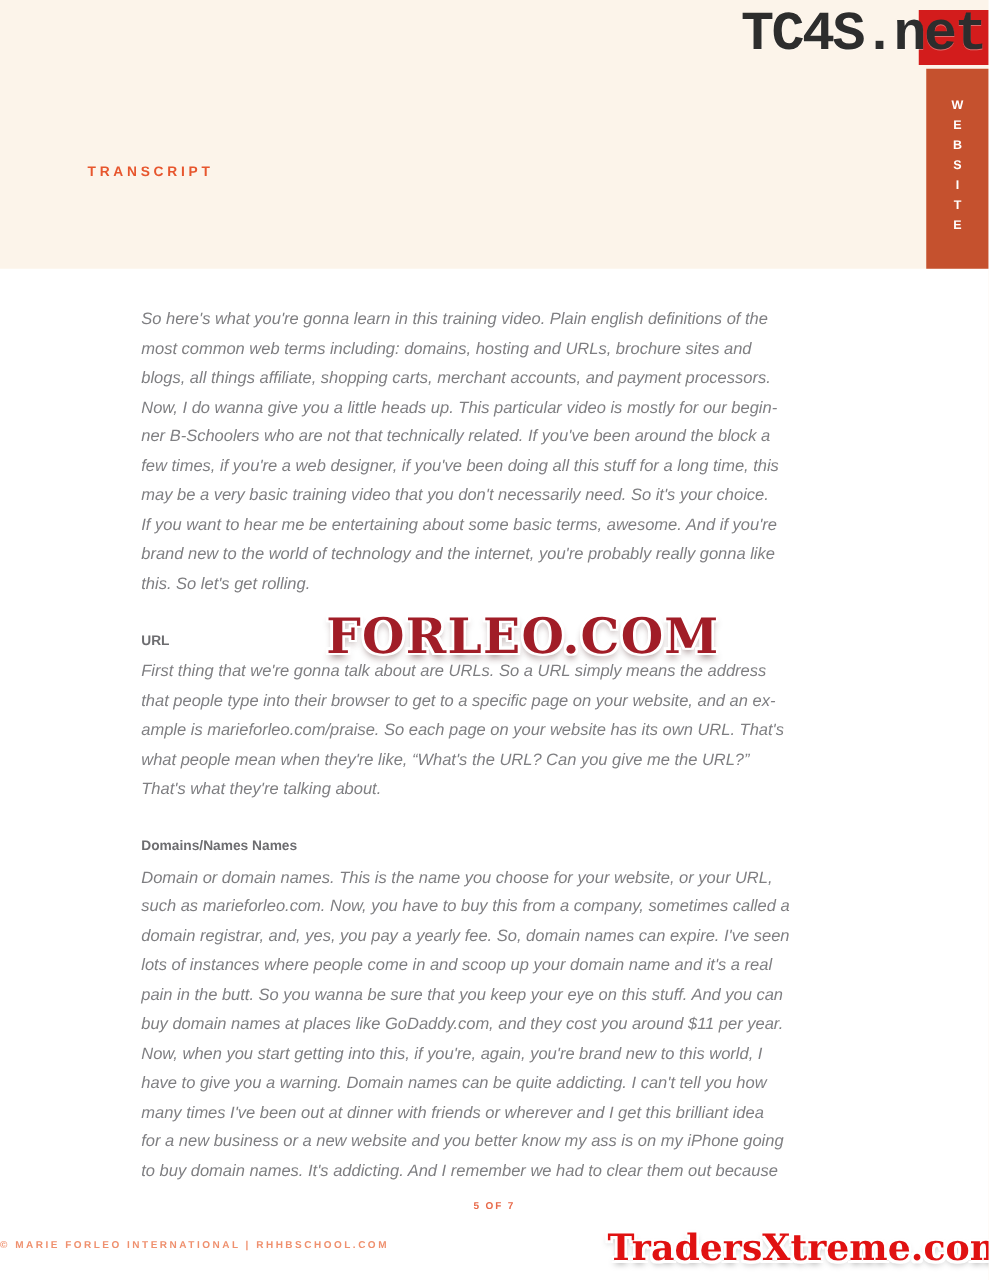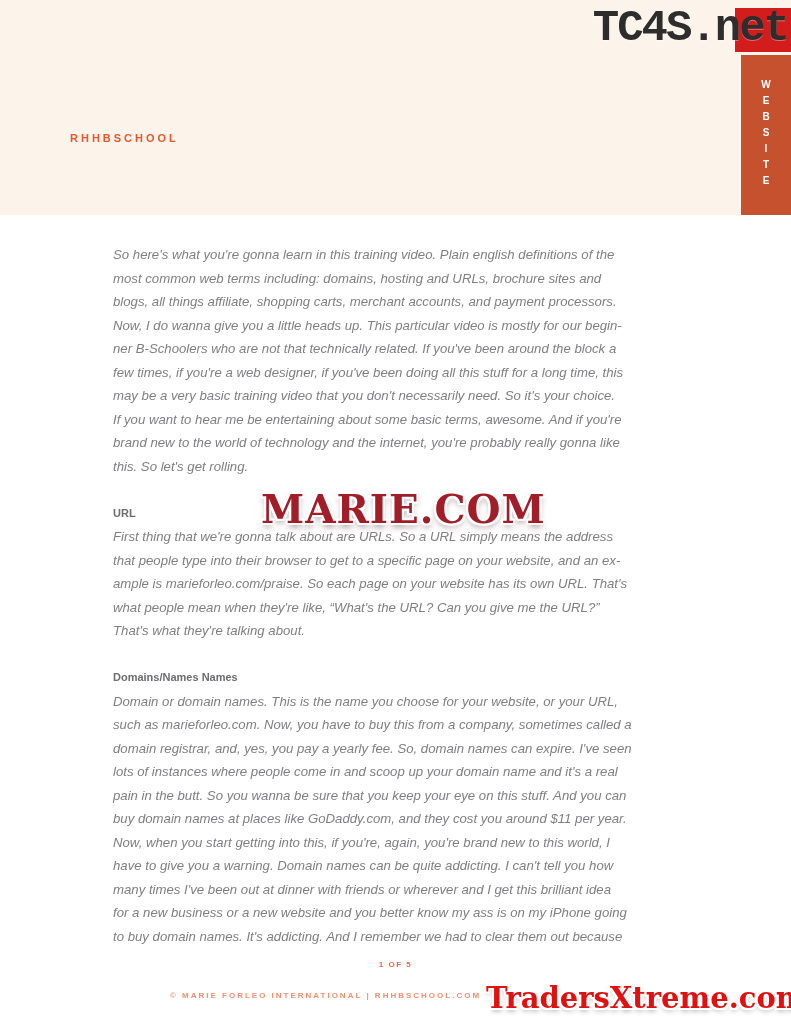--- a/index.html
+++ b/index.html
@@ -86,21 +86,20 @@
     text-align: center;
     font-size: 8px;
     font-weight: bold;
     letter-spacing: 1.5px;
     color: #e86a4a;
   }
   .footer-copy {
     position: absolute;
     left: 0; top: 991px;
     width: 651px;
-    text-align: center;
     font-size: 8px;
     font-weight: bold;
     letter-spacing: 2px;
     color: #ef906e;
   }
 
   
   .wm-top {
     position: absolute;
     top: 0; right: 0;
@@ -154,21 +153,21 @@
       0 3px 5px rgba(0,0,0,0.35);
   }
 </style>
 </head>
 <body>
 
 <div class="page">
 
   <div class="white-panel"></div>
 
-  <div class="doc-subtitle">RHHBSCHOOL</div>
+  <div class="doc-subtitle">TRANSCRIPT</div>
 
   <div class="side-tab">
     <span>WEBSITE</span>
   </div>
 
   <div class="content">
     <p>So here's what you're gonna learn in this training video. Plain english definitions of the
 most common web terms including: domains, hosting and URLs, brochure sites and
 blogs, all things affiliate, shopping carts, merchant accounts, and payment processors.
 Now, I do wanna give you a little heads up. This particular video is mostly for our begin-
@@ -191,25 +190,25 @@
 lots of instances where people come in and scoop up your domain name and it's a real
 pain in the butt. So you wanna be sure that you keep your eye on this stuff. And you can
 buy domain names at places like GoDaddy.com, and they cost you around $11 per year.
 Now, when you start getting into this, if you're, again, you're brand new to this world, I
 have to give you a warning. Domain names can be quite addicting. I can't tell you how
 many times I've been out at dinner with friends or wherever and I get this brilliant idea
 for a new business or a new website and you better know my ass is on my iPhone going
 to buy domain names. It's addicting. And I remember we had to clear them out because</p>
   </div>
 
-  <div class="footer-page">1 OF 5</div>
+  <div class="footer-page">5 OF 7</div>
   <div class="footer-copy">© MARIE FORLEO INTERNATIONAL | RHHBSCHOOL.COM</div>
 
   <div class="wm-top">
     <div class="red-block"></div>
     <div class="wm-text">TC4S.net</div>
   </div>
 
-  <div class="wm-mid">MARIE.COM</div>
+  <div class="wm-mid">FORLEO.COM</div>
 
   <div class="wm-bottom">TradersXtreme.com</div>
 
 </div>
 
 </body></html>

